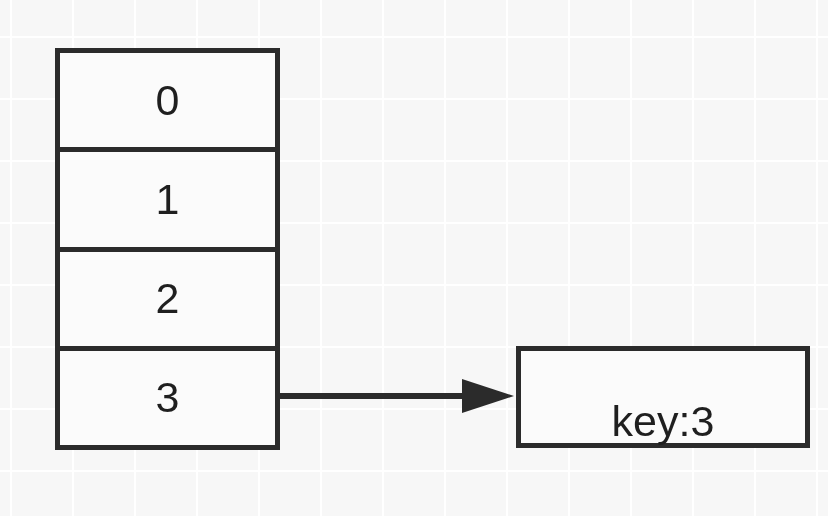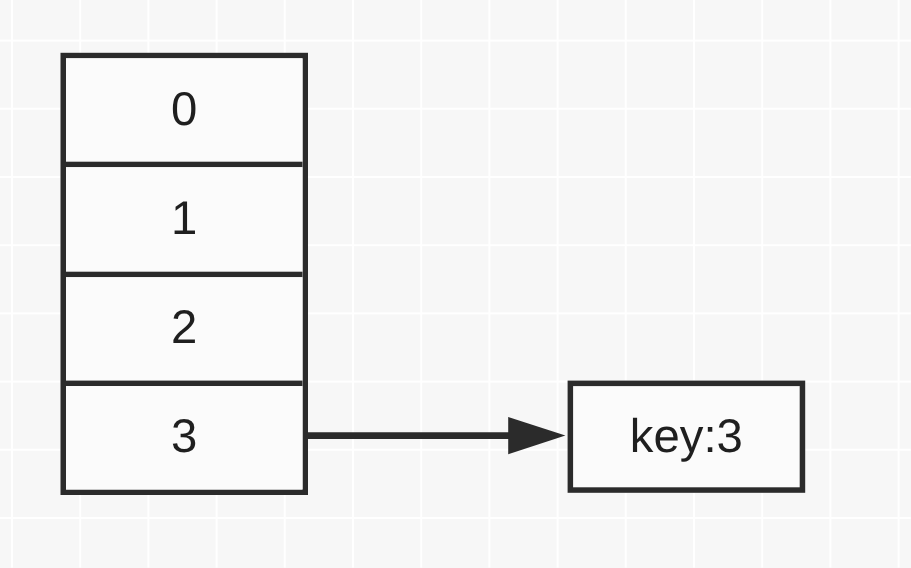--- a/index.html
+++ b/index.html
@@ -67,27 +67,27 @@
     width: 240px;
     height: 46px;
     overflow: visible;
   }
 
   
   #key-node {
     position: absolute;
     left: 516px;
     top: 346px;
-    width: 216px;
+    width: 294px;
     height: 102px;
     box-sizing: border-box;
     border: 5px solid #2b2b2b;
     background: #fbfbfb;
     display: flex;
-    align-items: center;
+    align-items: flex-end;
     justify-content: center;
   }
   #key-node-label {
     font-size: 43px;
     line-height: 1;
     color: #1f1f1f;
     font-weight: 400;
   }
 </style>
 </head>

